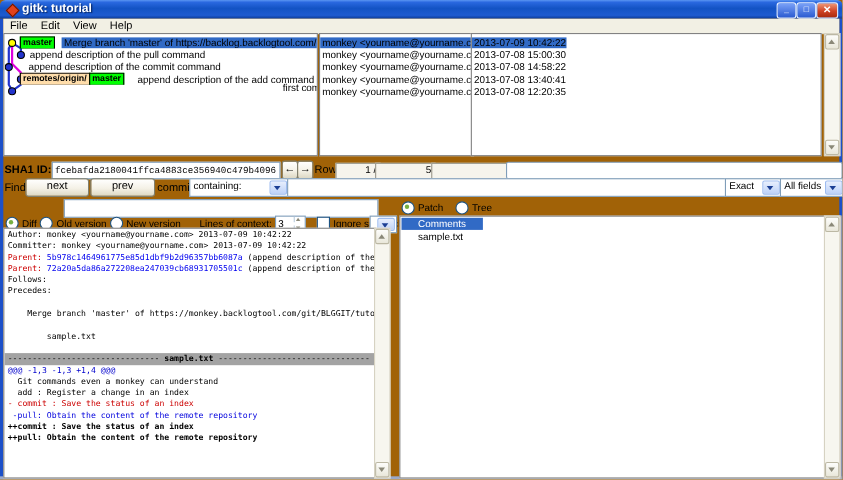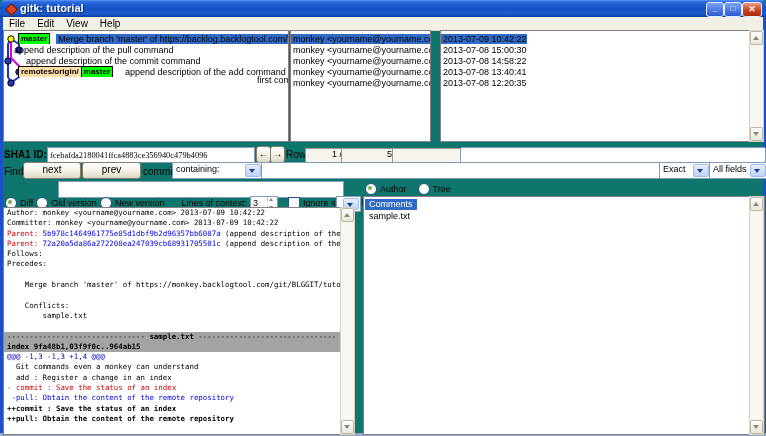--- a/index.html
+++ b/index.html
@@ -1,58 +1,58 @@
 <!DOCTYPE html>
 <html style="--sel: #316ac5; --link: #0000ee; --red: #cc0000; --hblue: #0000cc; --hbg: #a3a3a3; --rhead: #00ff00; --rremote: #ffddaa; --edgeb: #2233cc; --edgem: #dd00dd;"><head>
 <meta charset="utf-8">
 <style>
   html,body{margin:0;padding:0;}
   body{width:766px;height:436px;font-family:"Liberation Sans",sans-serif;background:#ECE9D8;position:relative;overflow:hidden;font-size:10px;color:#000;}
   .abs{position:absolute;}
-  #win{position:absolute;left:0;top:0;width:766px;height:436px;background:#0f766e;overflow:hidden;}
+  #win{position:absolute;left:0;top:0;width:766px;height:436px;background:#a16207;overflow:hidden;}
   
   #titlebar{left:0;top:0;width:766px;height:17px;background:linear-gradient(180deg,#5a96f2 0%,#2a68e0 12%,#1353c4 45%,#1e5bd0 82%,#0b3a96 100%);border-radius:5px 5px 0 0;color:#fff;}
   #title-icon{left:5px;top:3px;width:11px;height:11px;}
   #title-icon .d{position:absolute;left:2px;top:2px;width:7px;height:7px;background:#e2421c;border:1px solid #6d1602;transform:rotate(45deg);}
   #window-title{left:20px;top:2px;font-size:11px;font-weight:bold;text-shadow:1px 1px 1px #0a2a6a;white-space:nowrap;}
   .tb-btn{top:2px;width:16px;height:13px;border:1px solid #e8f0ff;border-radius:3px;color:#fff;font-size:8px;line-height:12px;text-align:center;font-weight:bold;}
   #btn-min{left:706px;background:linear-gradient(180deg,#7ba2f8,#2a5ad0);}
   #btn-max{left:724px;background:linear-gradient(180deg,#7ba2f8,#2a5ad0);}
   #btn-close{left:742px;width:18px;background:linear-gradient(180deg,#f09a78,#cf4224 55%,#a82a0c);font-size:9px;}
   #borderL{left:0;top:17px;width:3px;height:419px;background:#1c50c8;}
   #borderR{left:763px;top:17px;width:3px;height:419px;background:#1c50c8;}
   #borderB{left:0;top:433px;width:766px;height:3px;background:#9aa8c8;}
   #menubar{left:3px;top:17px;width:760px;height:13px;background:#f2f0e4;border-bottom:1px solid #d8d4c4;}
   .menu-item{display:inline-block;padding:0 6px;font-size:10px;line-height:13px;}
   
   .wpanel{background:#fff;border:1px solid #828282;overflow:hidden;}
   #graph-panel{left:3px;top:30px;width:284px;height:110px;}
   #author-panel{left:290px;top:30px;width:139px;height:110px;}
-  #date-panel{left:440px;top:30px;width:317px;height:110px;}
+  #date-panel{left:428px;top:30px;width:317px;height:110px;}
   .g-row{position:absolute;left:0;height:11px;display:flex;align-items:center;font-size:9px;white-space:nowrap;width:100%;overflow:hidden;}
   .g-row .pad2{padding-left:2px;}
   .ref{border:1px solid #000;font-weight:bold;font-size:8px;line-height:9px;padding:0 2px;height:10px;display:inline-flex;align-items:center;}
   .ref.head{background:var(--rhead);}
   .ref.remote{background:var(--rremote);}
   .ref + .ref{margin-left:-1px;}
   .headline{padding:0 2px;}
   .sel{background:var(--sel);}
   #graph-svg{position:absolute;left:0;top:0;pointer-events:none;}
   .edge-b{stroke:var(--edgeb);stroke-width:2;fill:none;stroke-linejoin:round;}
   .edge-m{stroke:var(--edgem);stroke-width:2;fill:none;stroke-linejoin:round;}
   
   .vsb{background:#f7f6ef;border:1px solid #d6d2c2;}
   .sb-btn{position:absolute;left:0;width:11px;height:12px;background:linear-gradient(180deg,#fdfdfb,#e9e7da);border:1px solid #bcb8a4;border-radius:2px;}
   .sb-up{top:0;} .sb-dn{bottom:0;}
   .tri-up{position:absolute;left:2px;top:4px;width:0;height:0;border-left:3px solid transparent;border-right:3px solid transparent;border-bottom:4px solid #8a8878;}
   .tri-dn{position:absolute;left:2px;top:4px;width:0;height:0;border-left:3px solid transparent;border-right:3px solid transparent;border-top:4px solid #8a8878;}
   
   .entry{background:#fff;border:1px solid #7f9db9;font-size:9px;padding:0 2px;font-family:"Liberation Sans",sans-serif;}
   input.entry{outline:none;}
-  .mono{font-family:Liberation Serif, serif;}
+  .mono{font-family:Liberation Mono, monospace;}
   .sunken{background:#f6f4ec;border:1px solid #9a978a;font-size:9px;text-align:right;padding:0 3px;line-height:11px;}
   .btn{background:linear-gradient(180deg,#ffffff,#f4f1e6 55%,#ddd8c4);border:1px solid #81806f;border-radius:3px;font-size:10px;text-align:center;}
   .combo{background:#fff;border:1px solid #7f9db9;font-size:9px;line-height:13px;padding-left:3px;white-space:nowrap;overflow:hidden;}
   .ca{position:absolute;right:1px;top:1px;bottom:1px;width:14px;background:linear-gradient(180deg,#e8effd,#bed2f8);border:1px solid #9ebcf0;border-radius:2px;}
   .ca::after{content:'';position:absolute;left:3px;top:4px;width:0;height:0;border-left:3px solid transparent;border-right:3px solid transparent;border-top:4px solid #1c3f94;}
   .radio{display:inline-block;width:10px;height:10px;border-radius:50%;background:#fff;border:1px solid #1d5281;position:relative;flex:none;}
   .radio.on::after{content:'';position:absolute;left:2px;top:2px;width:4px;height:4px;border-radius:50%;background:#76b041;}
   .cb{display:inline-block;width:10px;height:10px;background:#fff;border:1px solid #1d5281;flex:none;}
   .ctl-row{display:flex;align-items:center;font-size:9px;white-space:nowrap;}
   .ctl-row .lbl{margin:0 3px;}
@@ -60,21 +60,21 @@
   #diff-panel{left:3px;top:207px;width:337px;height:226px;}
   .dl{height:10.3px;line-height:10.3px;font-family:"DejaVu Sans Mono",monospace;font-size:7.4px;white-space:pre;padding-left:3px;overflow:hidden;}
   .dl.hdr{background:var(--hbg);}
   .red{color:var(--red);}
   .link{color:var(--link);}
   .bold{font-weight:bold;}
   .hblue{color:var(--hblue);}
   .dblue{color:#0000dd;}
   
   #file-panel{left:363px;top:196px;width:400px;height:237px;}
-  .fitem{font-size:9px;line-height:11px;padding:0 4px;display:inline-block;}
+  .fitem{font-size:9px;line-height:11px;padding:0 15px;display:inline-block;}
   .fitem-row{height:11.5px;}
   .fsel{background:var(--sel);color:#fff;}
   .flat-lbl{font-size:10px;white-space:nowrap;}
 </style>
 </head>
 <body>
 
 <div id="win">
 
   <div id="titlebar" class="abs">
@@ -103,21 +103,21 @@
         <circle cx="15" cy="19" r="3.2" fill="#2233cc" stroke="#000" stroke-width="1"></circle>
         <circle cx="4" cy="30" r="3.2" fill="#2233cc" stroke="#000" stroke-width="1"></circle>
         <circle cx="15" cy="41" r="3.2" fill="#2233cc" stroke="#000" stroke-width="1"></circle>
         <circle cx="7" cy="52" r="3.2" fill="#2233cc" stroke="#000" stroke-width="1"></circle>
       </svg>
     <div id="graph-rows">
         <div class="g-row" style="top: 2px; padding-left: 14px;">
           <span class="ref head">master</span>
           <span class="headline sel" style="margin-left: 6px;">Merge branch 'master' of https://backlog.backlogtool.com/git/TES</span>
         </div>
-        <div class="g-row" style="top: 13px; padding-left: 5px;">
+        <div class="g-row" style="top: 13px; padding-left: 18px;">
           <span class="headline" style="margin-left: 3px;">append description of the pull command</span>
         </div>
         <div class="g-row" style="top: 24px; padding-left: 17px;">
           <span class="headline" style="margin-left: 3px;">append description of the commit command</span>
         </div>
         <div class="g-row" style="top: 35px; padding-left: 14px;">
           <span class="ref remote">remotes/origin/</span>
           <span class="ref head">master</span>
           <span class="headline" style="margin-left: 10px;">append description of the add command</span>
         </div>
@@ -223,46 +223,44 @@
       <div id="diff-lines">
         <div class="dl"><span>Author: monkey &lt;yourname@yourname.com&gt; 2013-07-09 10:42:22</span></div>
         <div class="dl"><span>Committer: monkey &lt;yourname@yourname.com&gt; 2013-07-09 10:42:22</span></div>
         <div class="dl"><span class="red">Parent: </span><span class="link">5b978c1464961775e85d1dbf9b2d96357bb6087a</span><span> (append description of the</span></div>
         <div class="dl"><span class="red">Parent: </span><span class="link">72a20a5da86a272208ea247039cb68931705501c</span><span> (append description of the</span></div>
         <div class="dl"><span>Follows: </span></div>
         <div class="dl"><span>Precedes: </span></div>
         <div class="dl"> </div>
         <div class="dl"><span>    Merge branch 'master' of https://monkey.backlogtool.com/git/BLGGIT/tutorial.git</span></div>
         <div class="dl"> </div>
-        <div class="dl"><span>    Conflicts:</span></div>
         <div class="dl"><span>        sample.txt</span></div>
         <div class="dl"> </div>
         <div class="dl hdr"><span>------------------------------- </span><span class="bold">sample.txt</span><span> -------------------------------</span></div>
-        <div class="dl hdr"><span class="bold">index 9fa48b1,03f9f0c..964ab15</span></div>
         <div class="dl"><span class="hblue">@@@ -1,3 -1,3 +1,4 @@@</span></div>
         <div class="dl"><span>  Git commands even a monkey can understand</span></div>
         <div class="dl"><span>  add : Register a change in an index</span></div>
         <div class="dl"><span class="red">- commit : Save the status of an index</span></div>
         <div class="dl"><span class="dblue"> -pull: Obtain the content of the remote repository</span></div>
         <div class="dl"><span class="bold">++commit : Save the status of an index</span></div>
         <div class="dl"><span class="bold">++pull: Obtain the content of the remote repository</span></div>
       </div>
     </div>
   <div class="abs vsb" style="left:340px;top:207px;width:13px;height:226px;">
     <div class="sb-btn sb-up">
         <div class="tri-up"></div>
       </div>
     <div class="sb-btn sb-dn">
         <div class="tri-dn"></div>
       </div>
   </div>
 
   <div class="abs ctl-row" style="left:365px;top:183px;height:12px;">
     <span class="radio on"></span>
-      <span class="lbl">Author</span>
+      <span class="lbl">Patch</span>
     <span class="radio" style="margin-left:8px;"></span>
       <span class="lbl">Tree</span>
   </div>
   <div id="file-panel" class="abs wpanel">
       <div id="file-list" style="padding:1px 0 0 1px;">
         <div class="fitem-row"><span class="fitem fsel">Comments</span></div>
         <div class="fitem-row"><span class="fitem">sample.txt</span></div>
       </div>
     </div>
   <div class="abs vsb" style="left:749px;top:196px;width:13px;height:237px;">

